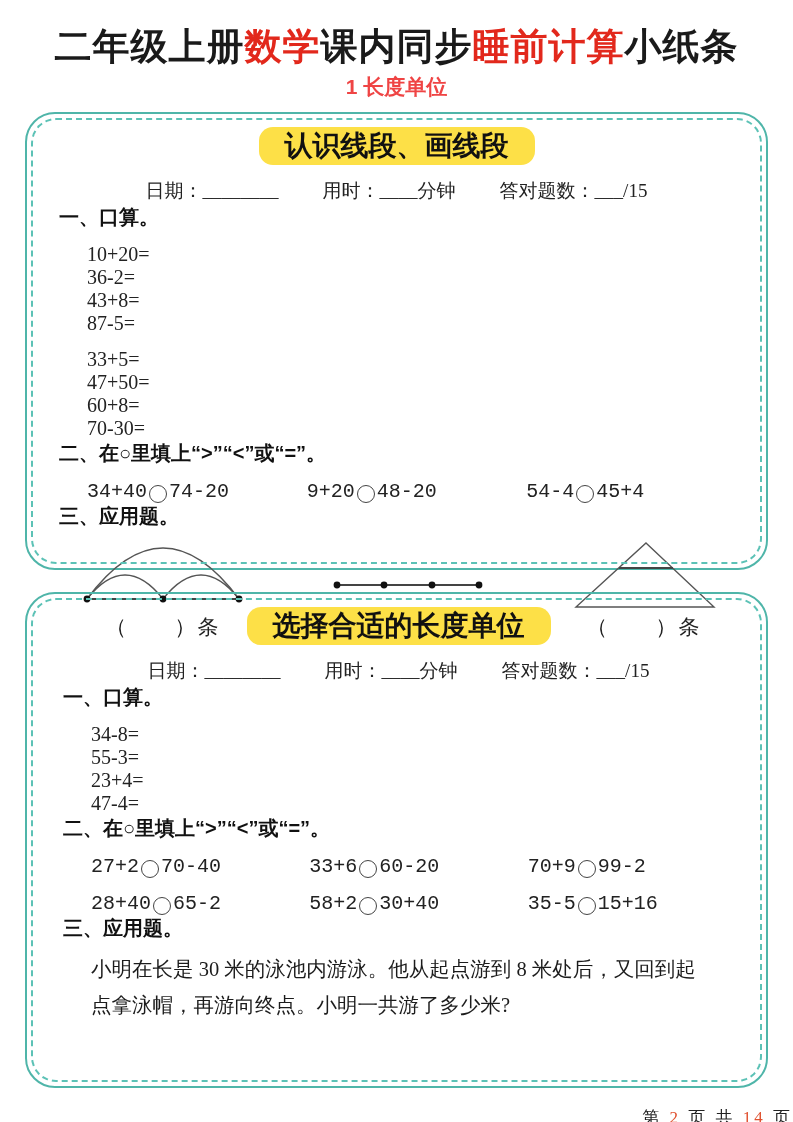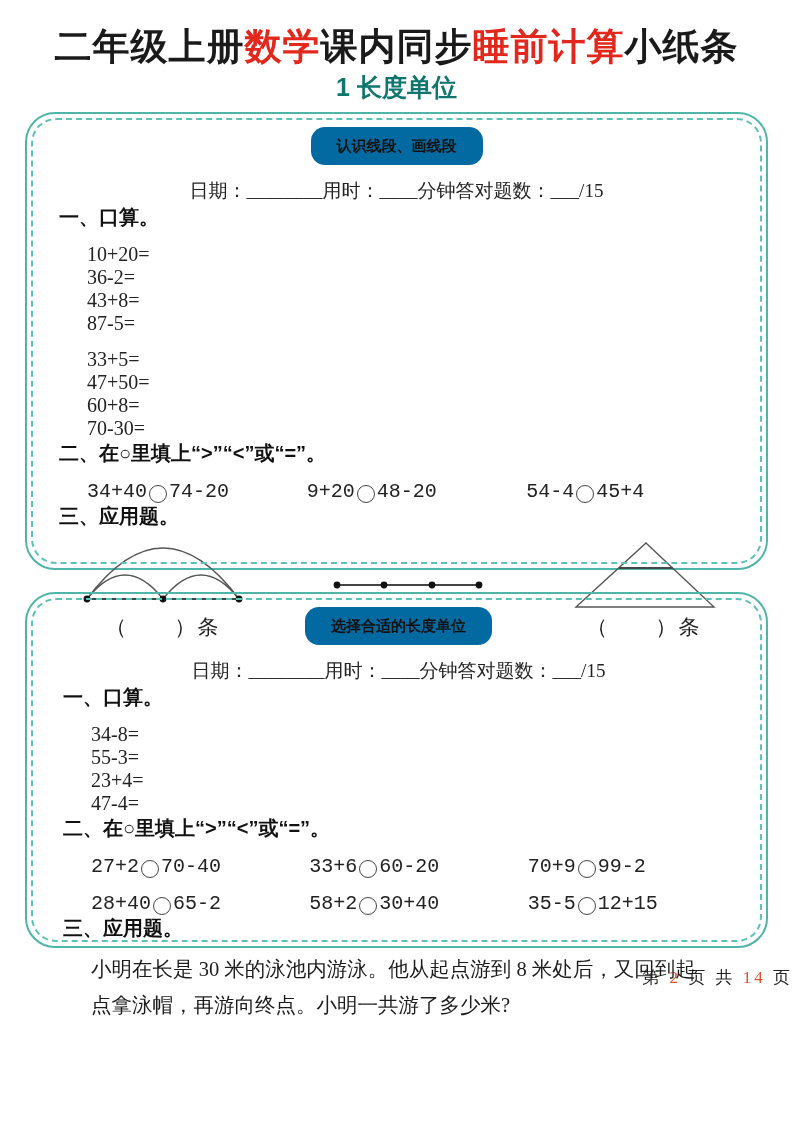--- a/index.html
+++ b/index.html
@@ -11,46 +11,46 @@
   }
   .page { width:793px; height:1122px; padding-top:24px; }
 
   
   .title {
     text-align:center; font-size:37px; font-weight:700;
     letter-spacing:1px; line-height:46px; white-space:nowrap;
   }
   .title .red { color:#e2281c; }
   .subtitle {
-    text-align:center; font-size:25px; font-weight:700;
-    color:#0f766e; margin-top:3px; line-height:28px;
+    text-align:center; font-size:21px; font-weight:700;
+    color:#ef4444; margin-top:3px; line-height:28px;
   }
 
   
   .card {
     position:relative; margin:11px 25px 0 25px;
     border:2.5px solid #4fb5a9; border-radius:30px;
     padding:6px 20px 0 20px;
   }
   .card::before {
     content:""; position:absolute; inset:4px;
     border:2px dashed #5cc2b6; border-radius:25px;
     pointer-events:none;
   }
   .card-1 { height:458px; }
-  .card-2 { height:356px; margin-top:22px;padding-left:24px; }
+  .card-2 { height:496px; margin-top:22px;padding-left:24px; }
 
   .pill {
     width:fit-content; margin:7px auto 0 auto;
-    background:#0369a1; border-radius:14px;
-    font-size:15px; font-weight:700; color:#111;
+    background:#fde047; border-radius:14px;
+    font-size:28px; font-weight:700; color:#111;
     padding:4px 26px; line-height:30px;
   }
   .meta {
-    display:flex; justify-content:center; 
+    display:flex; justify-content:center; gap:44px;
     margin-top:13px; font-size:19px; color:#222;
     font-family:"Liberation Serif","DejaVu Serif",serif;
   }
 
   .sec-heading {
     font-size:20px; font-weight:700; color:#111;
     margin:0 0 0 12px; line-height:26px;
   }
 
   .eq-row {
@@ -225,21 +225,21 @@
           <span>65-2</span>
         </span>
       <span class="cell">
           <span>58+2</span>
           <span class="ring"></span>
           <span>30+40</span>
         </span>
       <span class="cell">
           <span>35-5</span>
           <span class="ring"></span>
-          <span>12+15</span>
+          <span>15+16</span>
         </span>
     </div>
 
     <div class="sec-heading">三、应用题。</div>
     <div class="problem">小明在长是 30 米的泳池内游泳。他从起点游到 8 米处后，又回到起点拿泳帽，再游向终点。小明一共游了多少米?</div>
   </div>
 
   <div class="footer">
     <span>第 </span><span class="red">2</span><span> 页 共 </span><span class="red">14</span><span> 页</span>
   </div>

